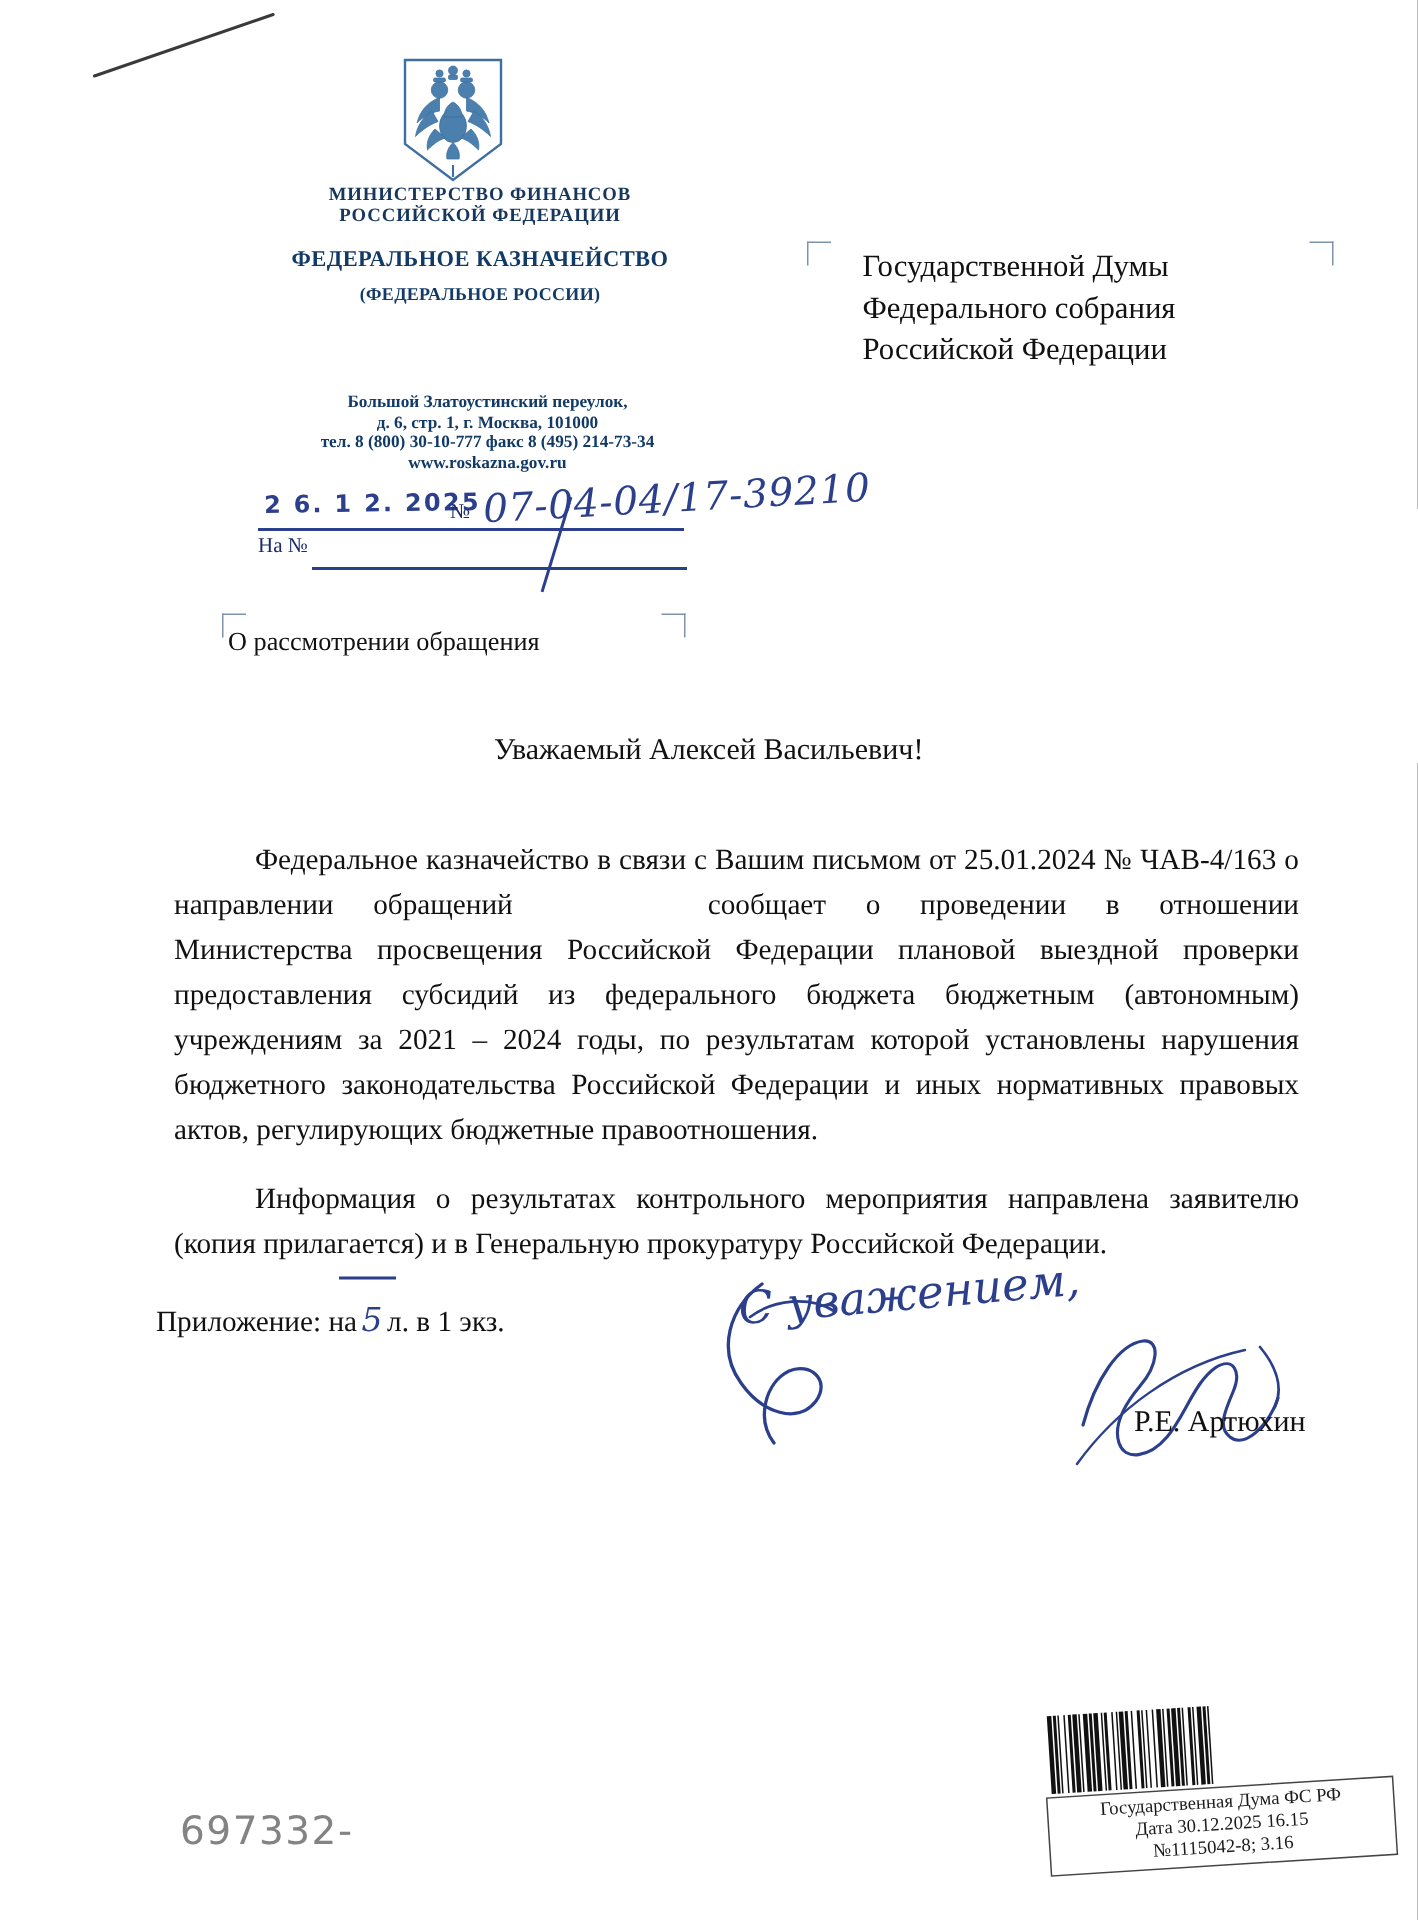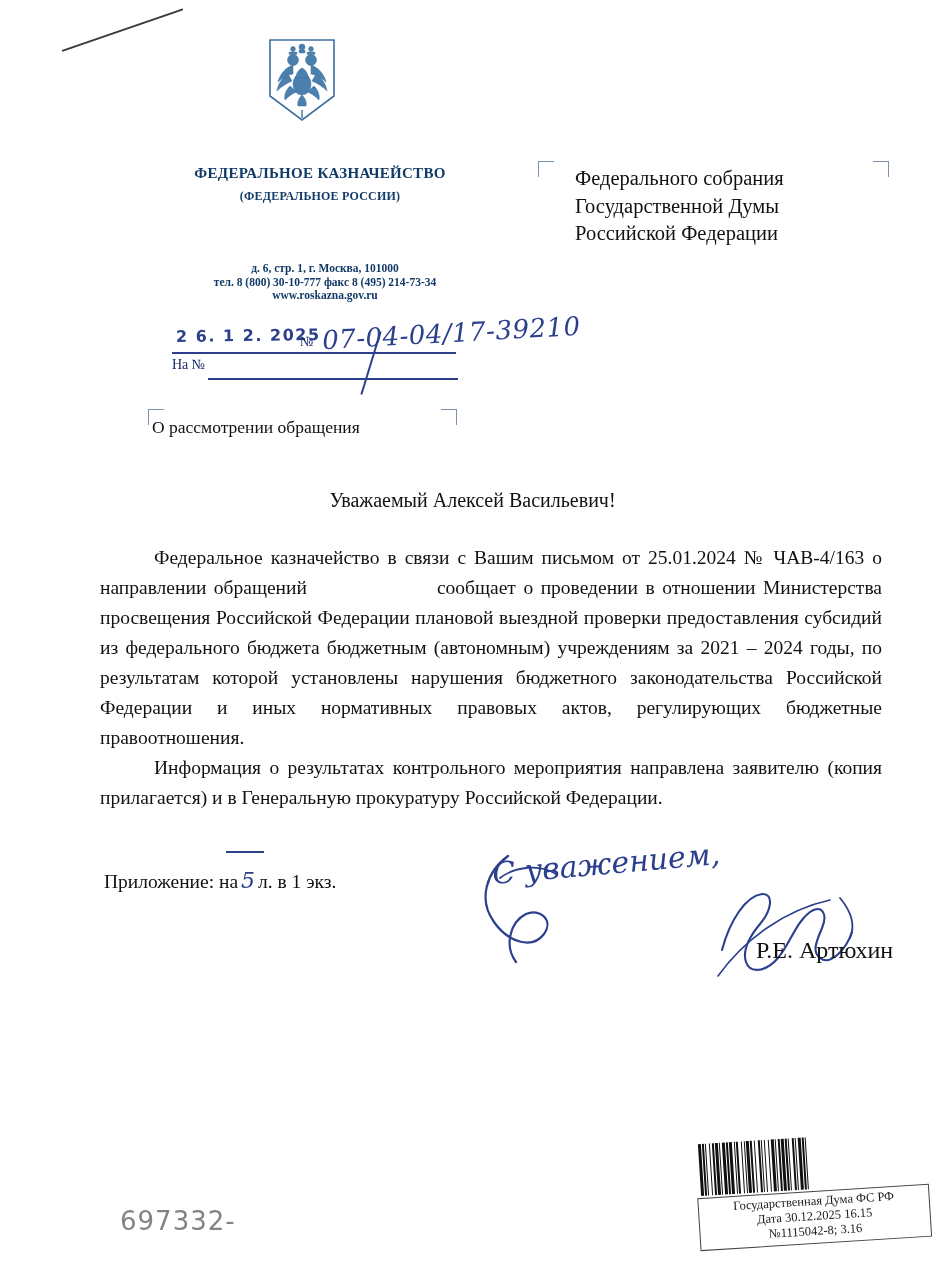--- a/index.html
+++ b/index.html
@@ -214,21 +214,21 @@
   .body {
     position: absolute;
     left: 100px;
     top: 543px;
     width: 782px;
     font-size: 19.5px;
     line-height: 30px;
     text-align: justify;
     color: #111;
   }
-  .body p { margin: 0; }
+  .body p { margin: 16px; }
   .body p.indent { text-indent: 54px; }
   .redaction-gap { display: inline-block; width: 130px; }
 
   .attachment {
     position: absolute;
     left: 104px;
     top: 824px;
     font-size: 19.5px;
     color: #111;
     margin-top: 44px;
@@ -274,21 +274,21 @@
     left: 700px;
     top: 880px;
     width: 210px;
     height: 110px;
     overflow: visible;
   }
   .signer-name {
     position: absolute;
     left: 756px;
     top: 937px;
-    font-size: 24px;
+    font-size: 20px;
     color: #111;
     white-space: nowrap;
     text-align: right;
   }
 
   
   .stamp-number {
     position: absolute;
     left: 68px;
     top: 1203px;
@@ -364,44 +364,49 @@
         <circle cx="25" cy="11" r="2.4"></circle>
         <circle cx="43" cy="11" r="2.4"></circle>
         <path d="M22,48 C18,52 16,57 17,62 C21,58 25,55 29,54 Z"></path>
         <path d="M46,48 C50,52 52,57 51,62 C47,58 43,55 39,54 Z"></path>
         <path d="M34,57 C31,60 29,64 30,68 L38,68 C39,64 37,60 34,57 Z"></path>
       </g>
       <path d="M34,72 L34,80" stroke="#3f6f9f" stroke-width="1.4" fill="none"></path>
     </svg>
   </div>
 
+  <div class="lh-ministry">
+    <div>МИНИСТЕРСТВО ФИНАНСОВ</div>
+    <div>РОССИЙСКОЙ ФЕДЕРАЦИИ</div>
+  </div>
 
   <div class="lh-treasury">ФЕДЕРАЛЬНОЕ КАЗНАЧЕЙСТВО</div>
   <div class="lh-treasury-sub">(ФЕДЕРАЛЬНОЕ РОССИИ)</div>
 
   <div class="lh-address">
+    <div>Большой Златоустинский переулок,</div>
     <div>д. 6, стр. 1, г. Москва, 101000</div>
     <div>тел. 8 (800) 30-10-777 факс 8 (495) 214-73-34</div>
     <div>www.roskazna.gov.ru</div>
   </div>
 
   <div class="stamp-date">2 6. 1 2. 2025</div>
   <div class="num-label">№</div>
   <div class="num-hand">07-04-04/17-39210</div>
   <div class="rule-top"></div>
   <div class="slash-mark"></div>
   <div class="na-label">На №</div>
   <div class="rule-bottom"></div>
 
   <div class="bracket tl" style="left:538px; top:161px;"></div>
   <div class="bracket tr" style="left:873px; top:161px;"></div>
 
   <div class="addressee">
+    <div>Государственной Думы</div>
     <div>Федерального собрания</div>
-    <div>Государственной Думы</div>
     <div>Российской Федерации</div>
   </div>
 
   <div class="bracket tl" style="left:148px; top:409px;"></div>
   <div class="bracket tr" style="left:441px; top:409px;"></div>
   <div class="subject">О рассмотрении обращения</div>
 
   <div class="salutation">Уважаемый Алексей Васильевич!</div>
 
   <div class="body">

